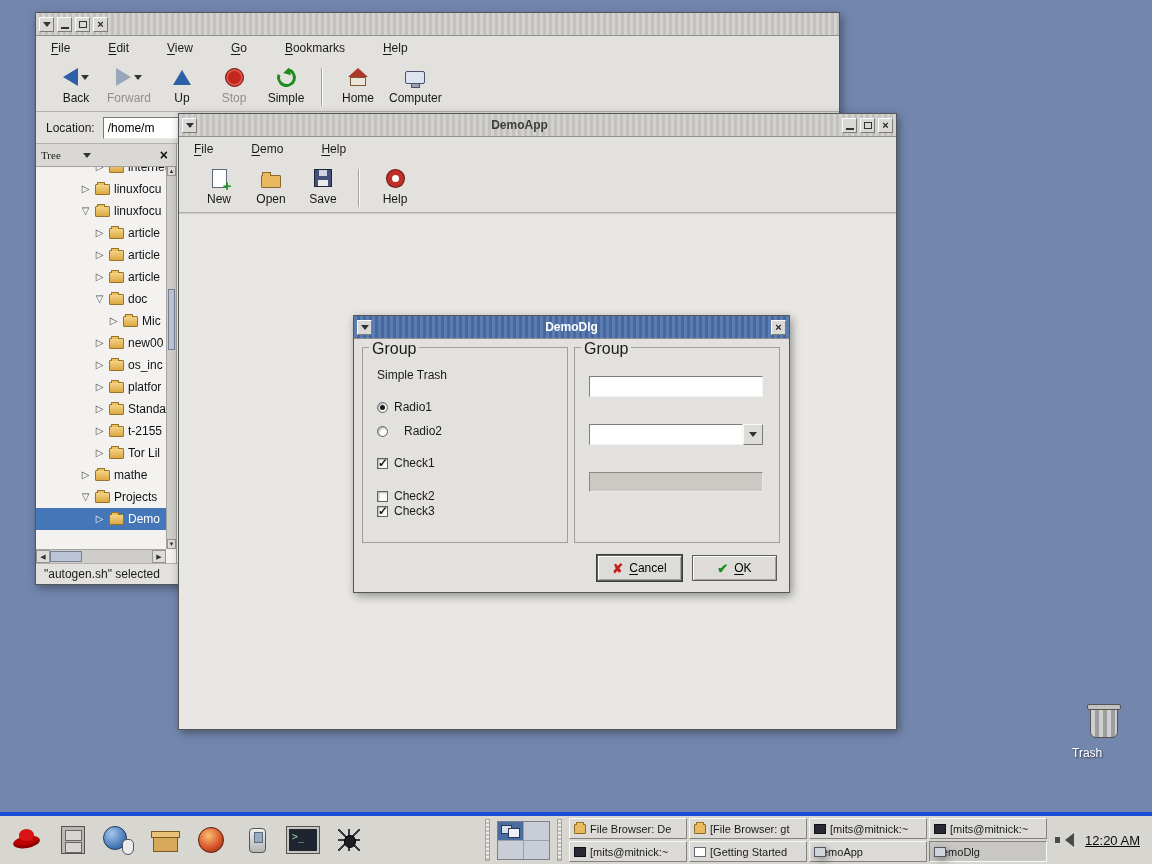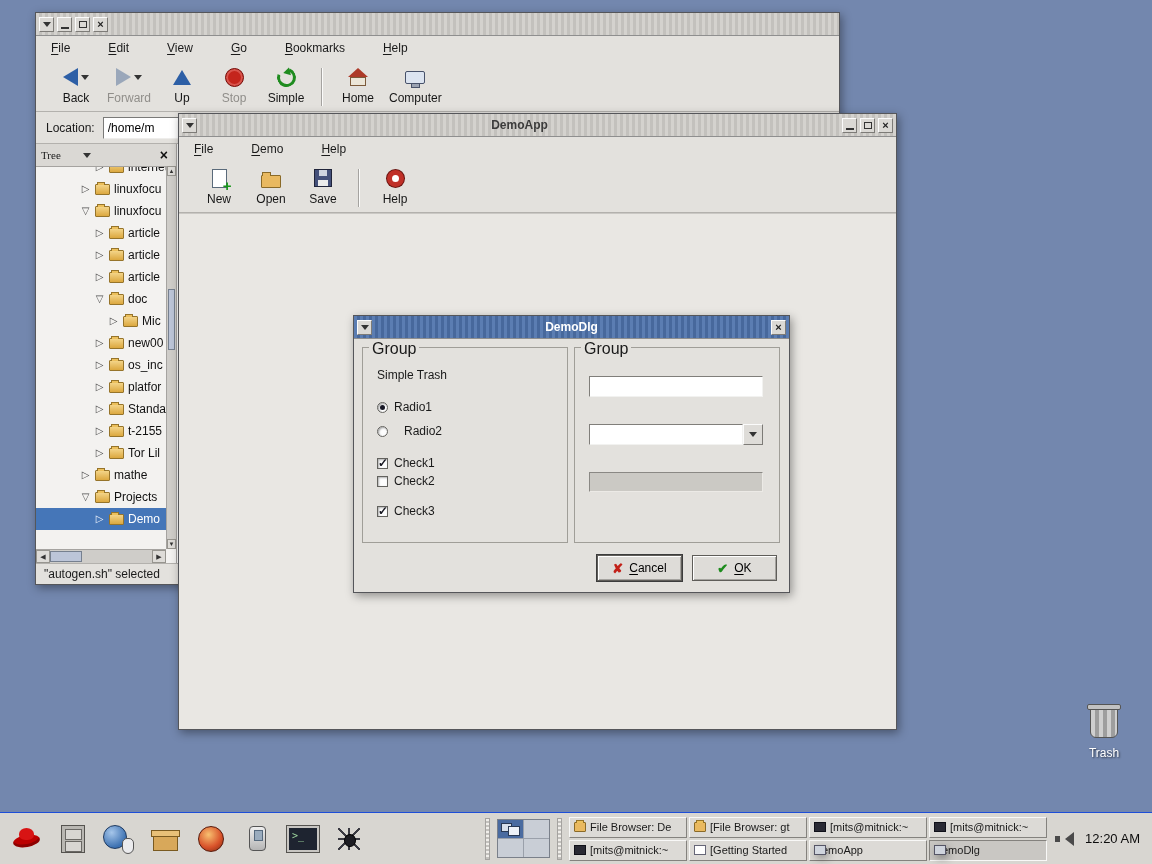--- a/index.html
+++ b/index.html
@@ -98,49 +98,49 @@
   .combo-btn{width:20px;flex:none;background:#dedcd8;border:1px solid;border-color:#fbfbfb #7d7b77 #7d7b77 #fbfbfb;display:flex;align-items:center;justify-content:center;box-sizing:border-box;}
   .combo-btn i{width:0;height:0;border-left:4px solid transparent;border-right:4px solid transparent;border-top:5px solid #333;}
   .disabled-field{position:absolute;top:124px;left:14px;width:174px;height:20px;background:#cbc9c4;border:1px solid;border-color:#8a8884 #eceae6 #eceae6 #8a8884;box-sizing:border-box;}
   .dlg-buttons{position:absolute;bottom:11px;right:12px;display:flex;gap:10px;}
   .dlg-btn{min-width:85px;height:26px;display:flex;align-items:center;justify-content:center;gap:6px;font-size:12px;
     background:#dedcd8;border:1px solid #5f5d59;box-shadow:inset 1px 1px 0 #fff,inset -1px -1px 0 #a5a39f;box-sizing:border-box;padding:0 8px;}
   .dlg-btn.focused{box-shadow:inset 1px 1px 0 #fff,inset -1px -1px 0 #a5a39f,0 0 0 1px #3c3c3c;}
   .glyph-cancel{color:#c22018;font-weight:bold;font-size:13px;}
   .glyph-ok{color:#1d8c1d;font-weight:bold;font-size:13px;}
   
-  #trash{position:absolute;left:1072px;top:708px;width:64px;text-align:center;}
+  #trash{position:absolute;left:1072px;top:708px;width:64px;}
   .trash-can{width:28px;height:30px;margin:0 auto;background:repeating-linear-gradient(90deg,#cfcfcf 0 4px,#9e9e9e 4px 8px);
     border:1px solid #555;border-radius:2px 2px 6px 6px;position:relative;box-sizing:border-box;}
   .trash-can::before{content:"";position:absolute;top:-5px;left:-4px;right:-4px;height:4px;background:#c2c2c2;border:1px solid #555;border-radius:2px;}
   .trash-label{color:#fff;font-size:12px;margin-top:8px;text-shadow:1px 1px 2px rgba(0,0,0,.65);}
   
   #taskbar{position:absolute;left:0;right:0;bottom:0;height:52px;background:var(--taskbar-bg,#d8d6d1);
-    border-top:1px solid #1d4ed8;display:flex;align-items:center;padding:0 6px;gap:6px;box-sizing:border-box;}
+    border-top:4px solid #1d4ed8;display:flex;align-items:center;padding:0 6px;gap:6px;box-sizing:border-box;}
   .launcher{width:42px;height:44px;display:flex;align-items:center;justify-content:center;flex:none;}
   .tb-right{margin-left:auto;display:flex;align-items:center;gap:7px;}
   .handle{width:5px;height:42px;background:repeating-linear-gradient(0deg,#c3c1bd 0 2px,#f0eeea 2px 4px);border:1px solid #a5a3a0;box-sizing:border-box;flex:none;}
   .pager{display:grid;grid-template-columns:25px 25px;grid-template-rows:18px 18px;gap:1px;background:#9aa0aa;border:1px solid #7a808a;flex:none;}
   .pager-cell{background:#c9ced6;}
   .pager-cell.active{background:#4a6ba0;position:relative;}
   .pager-cell.active::before{content:"";position:absolute;left:3px;top:3px;width:9px;height:7px;background:#d8e0ec;border:1px solid #2a3a55;}
   .pager-cell.active::after{content:"";position:absolute;left:10px;top:6px;width:10px;height:8px;background:#eef2f8;border:1px solid #2a3a55;}
   .tasks{display:grid;grid-template-columns:repeat(4,118px);grid-template-rows:21px 21px;gap:2px;flex:none;}
   .task{display:flex;align-items:center;gap:4px;padding:0 4px;background:#dcdad6;border:1px solid;border-color:#f8f8f7 #84827e #84827e #f8f8f7;
     font-size:11px;overflow:hidden;white-space:nowrap;box-sizing:border-box;}
   .task.active{border-color:#84827e #f8f8f7 #f8f8f7 #84827e;background:#c9c7c3;}
   .task-ic{flex:none;width:12px;height:10px;box-sizing:border-box;}
   .task-ic.folder{background:#e9b960;border:1px solid #8a6a28;}
   .task-ic.terminal{background:#2a2a34;border:1px solid #101018;}
   .task-ic.document{background:#fff;border:1px solid #667;}
   .task-ic.window{background:#cfd4dd;border:1px solid #556;}
   .volume{position:relative;width:18px;height:16px;flex:none;}
   .volume::before{content:"";position:absolute;left:1px;top:5px;width:5px;height:6px;background:#4a4a4a;}
   .volume::after{content:"";position:absolute;left:4px;top:1px;width:0;height:0;border:7px solid transparent;border-right:9px solid #4a4a4a;}
-  .clock{font-size:13px;color:#0c0c0c;padding:0 6px;white-space:nowrap;flex:none;}
+  .clock{font-size:13px;color:#0c0c0c;padding:0 6px;white-space:nowrap;flex:none;text-decoration:underline;}
   
   .li{position:relative;}
   .li-redhat{width:30px;height:30px;}
   .li-redhat::before{content:"";position:absolute;left:1px;top:11px;width:27px;height:12px;background:#bc0000;border-radius:50%;transform:rotate(-10deg);box-shadow:inset 0 -3px 0 rgba(0,0,0,.25);}
   .li-redhat::after{content:"";position:absolute;left:7px;top:4px;width:15px;height:12px;background:#d81414;border-radius:50% 50% 42% 42%;}
   .li-cabinet{width:24px;height:28px;background:#b9b7b2;border:1px solid #55534f;box-sizing:border-box;}
   .li-cabinet::before,.li-cabinet::after{content:"";position:absolute;left:3px;width:15px;height:9px;background:#d8d6d2;border:1px solid #6a6864;}
   .li-cabinet::before{top:3px;}.li-cabinet::after{top:15px;}
   .li-globe-mouse{width:32px;height:30px;}
   .li-globe-mouse::before{content:"";position:absolute;left:0;top:1px;width:24px;height:24px;border-radius:50%;background:radial-gradient(circle at 35% 30%,#a6c6ea,#3a6fb0 72%);border:1px solid #1f3a60;box-sizing:border-box;}
@@ -423,21 +423,21 @@
             <span>Radio1</span>
           </div>
           <div class="opt-row" style="top: 76px; gap: 16px;">
             <span class="radio"></span>
             <span>Radio2</span>
           </div>
           <div class="opt-row" style="top: 108px;">
             <span class="check on"></span>
             <span>Check1</span>
           </div>
-          <div class="opt-row" style="top: 126px;">
+          <div class="opt-row" style="top: 141px;">
             <span class="check"></span>
             <span>Check2</span>
           </div>
           <div class="opt-row" style="top: 156px;">
             <span class="check on"></span>
             <span>Check3</span>
           </div>
         </div>
     </div>
     <div class="groupbox" style="left:220px;">

